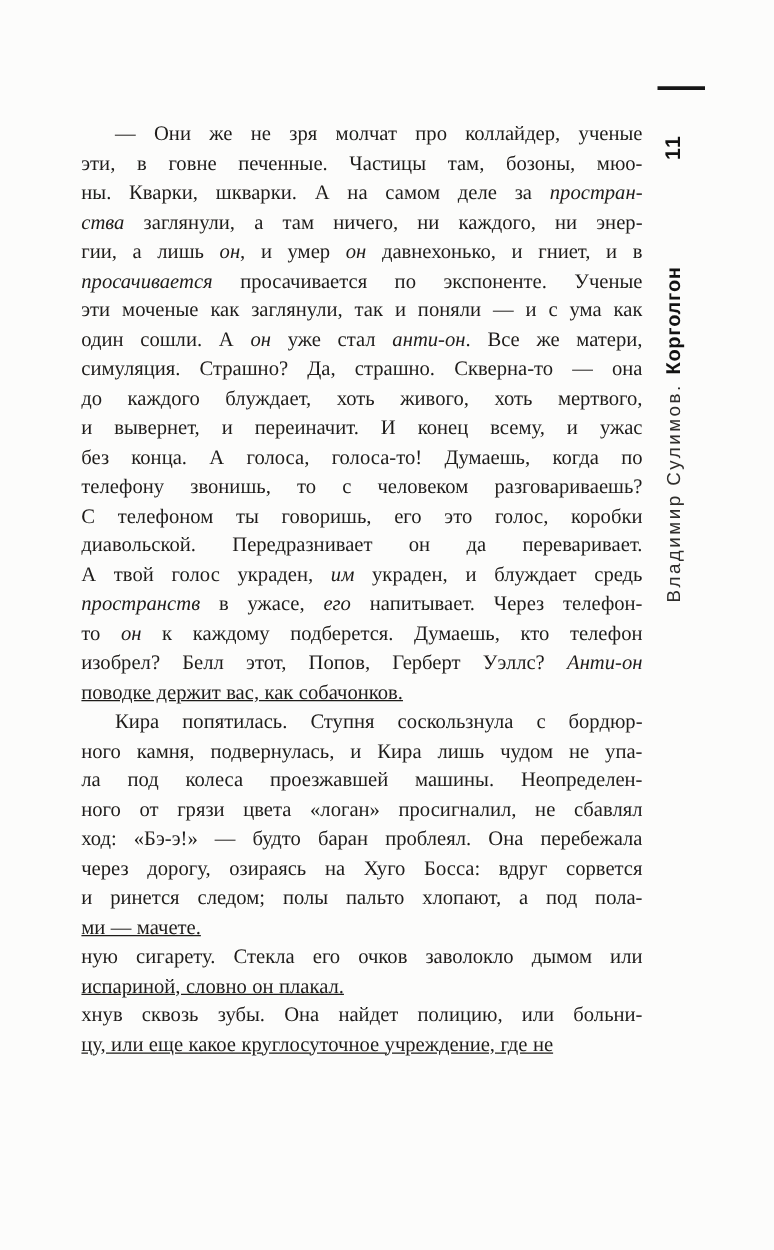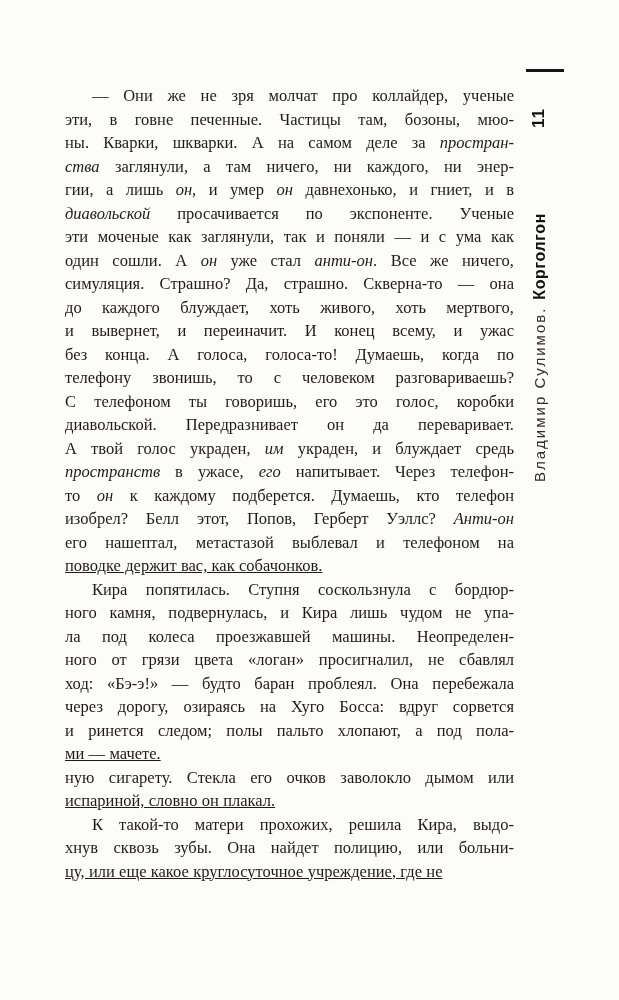--- a/index.html
+++ b/index.html
@@ -13,21 +13,21 @@
     height: 1000px;
     background: #fcfcfb;
     overflow: hidden;
     font-family: "Liberation Serif", serif;
     color: #1e1c1a;
   }
   
   .text-block {
     position: absolute;
     left: 65px;
-    top: 84px;
+    top: 95px;
     width: 449px;
   }
   .line {
     height: 23.5px;
     line-height: 23.5px;
     font-size: 16.5px;
     text-align: justify;
     text-align-last: justify;
     overflow: hidden;
     white-space: nowrap;
@@ -104,44 +104,42 @@
   <div class="running-title">
     <span class="author">Владимир Сулимов.</span><span class="book">Корголгон</span>
   </div>
 
   <div class="text-block" id="text-block">
       <div class="line first"><span>— Они же не зря молчат про коллайдер, ученые</span></div>
       <div class="line"><span>эти, в говне печенные. Частицы там, бозоны, мюо-</span></div>
       <div class="line"><span>ны. Кварки, шкварки. А на самом деле за </span><em>простран-</em></div>
       <div class="line"><em>ства</em><span> заглянули, а там ничего, ни каждого, ни энер-</span></div>
       <div class="line"><span>гии, а лишь </span><em>он</em><span>, и умер </span><em>он</em><span> давнехонько, и гниет, и в</span></div>
-      <div class="line"><em>диавольской</em><span> просачивается по экспоненте. Ученые</span></div>
+      <div class="line"><em>просачивается</em><span> просачивается по экспоненте. Ученые</span></div>
       <div class="line"><span>эти моченые как заглянули, так и поняли — и с ума как</span></div>
-      <div class="line"><span>один сошли. А </span><em>он</em><span> уже стал </span><em>анти-он</em><span>. Все же ничего,</span></div>
+      <div class="line"><span>один сошли. А </span><em>он</em><span> уже стал </span><em>анти-он</em><span>. Все же матери,</span></div>
       <div class="line"><span>симуляция. Страшно? Да, страшно. Скверна-то — она</span></div>
       <div class="line"><span>до каждого блуждает, хоть живого, хоть мертвого,</span></div>
       <div class="line"><span>и вывернет, и переиначит. И конец всему, и ужас</span></div>
       <div class="line"><span>без конца. А голоса, голоса-то! Думаешь, когда по</span></div>
       <div class="line"><span>телефону звонишь, то с человеком разговариваешь?</span></div>
       <div class="line"><span>С телефоном ты говоришь, его это голос, коробки</span></div>
       <div class="line"><span>диавольской. Передразнивает он да переваривает.</span></div>
       <div class="line"><span>А твой голос украден, </span><em>им</em><span> украден, и блуждает средь</span></div>
       <div class="line"><em>пространств</em><span> в ужасе, </span><em>его</em><span> напитывает. Через телефон-</span></div>
       <div class="line"><span>то </span><em>он</em><span> к каждому подберется. Думаешь, кто телефон</span></div>
       <div class="line"><span>изобрел? Белл этот, Попов, Герберт Уэллс? </span><em>Анти-он</em></div>
-      <div class="line"><span>его нашептал, метастазой выблевал и телефоном на</span></div>
       <div class="line last"><span>поводке держит вас, как собачонков.</span></div>
       <div class="line first"><span>Кира попятилась. Ступня соскользнула с бордюр-</span></div>
       <div class="line"><span>ного камня, подвернулась, и Кира лишь чудом не упа-</span></div>
       <div class="line"><span>ла под колеса проезжавшей машины. Неопределен-</span></div>
       <div class="line"><span>ного от грязи цвета «логан» просигналил, не сбавлял</span></div>
       <div class="line"><span>ход: «Бэ-э!» — будто баран проблеял. Она перебежала</span></div>
       <div class="line"><span>через дорогу, озираясь на Хуго Босса: вдруг сорвется</span></div>
       <div class="line"><span>и ринется следом; полы пальто хлопают, а под пола-</span></div>
       <div class="line last"><span>ми — мачете.</span></div>
       <div class="line"><span>ную сигарету. Стекла его очков заволокло дымом или</span></div>
       <div class="line last"><span>испариной, словно он плакал.</span></div>
-      <div class="line first"><span>К такой-то матери прохожих, решила Кира, выдо-</span></div>
       <div class="line"><span>хнув сквозь зубы. Она найдет полицию, или больни-</span></div>
       <div class="line last"><span>цу, или еще какое круглосуточное учреждение, где не</span></div>
     </div>
 
 </div>
 
 </body></html>

